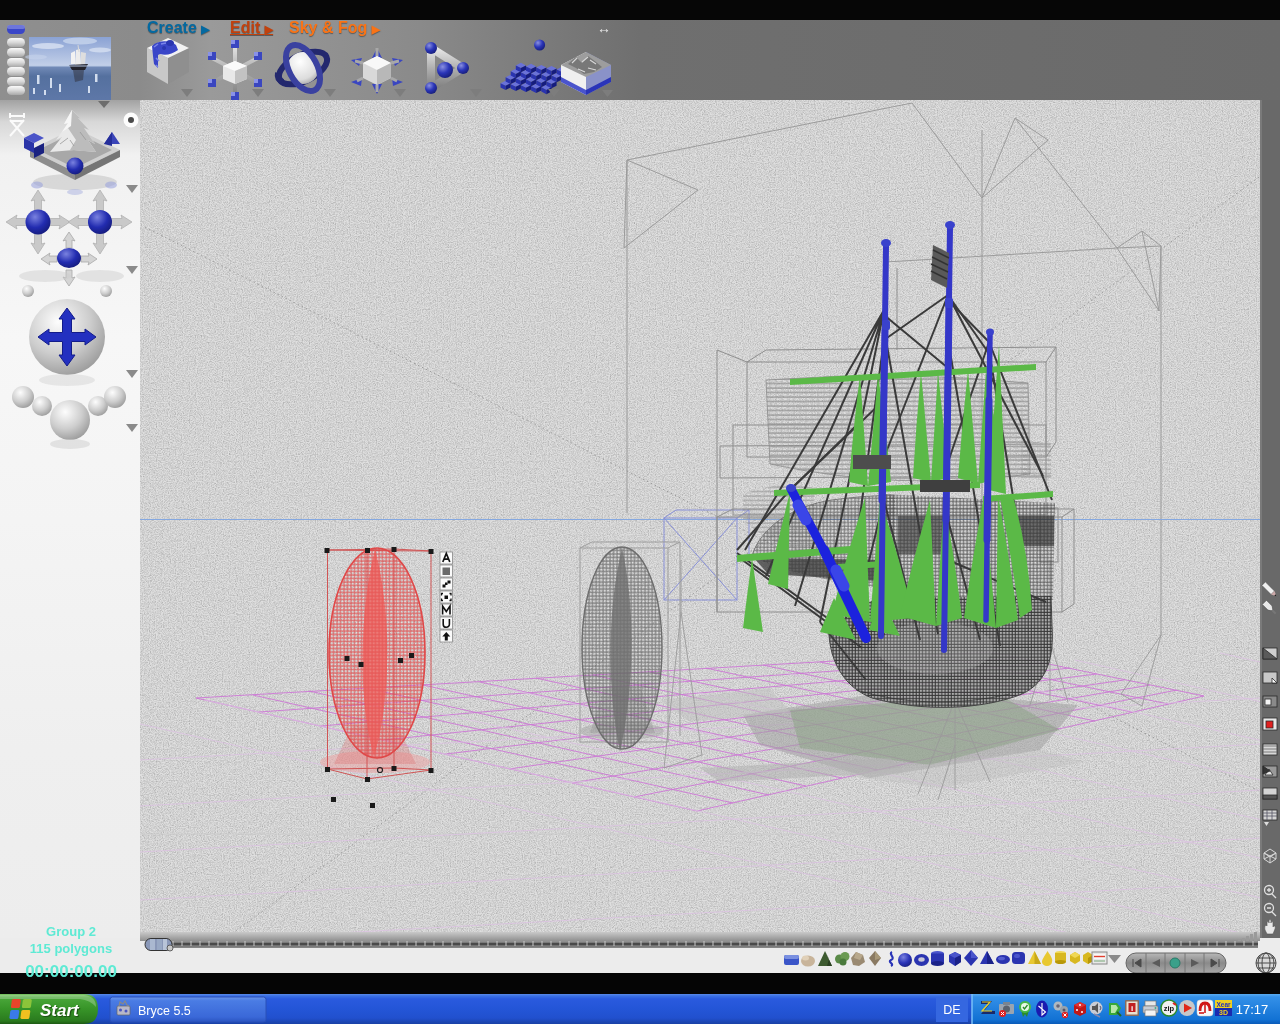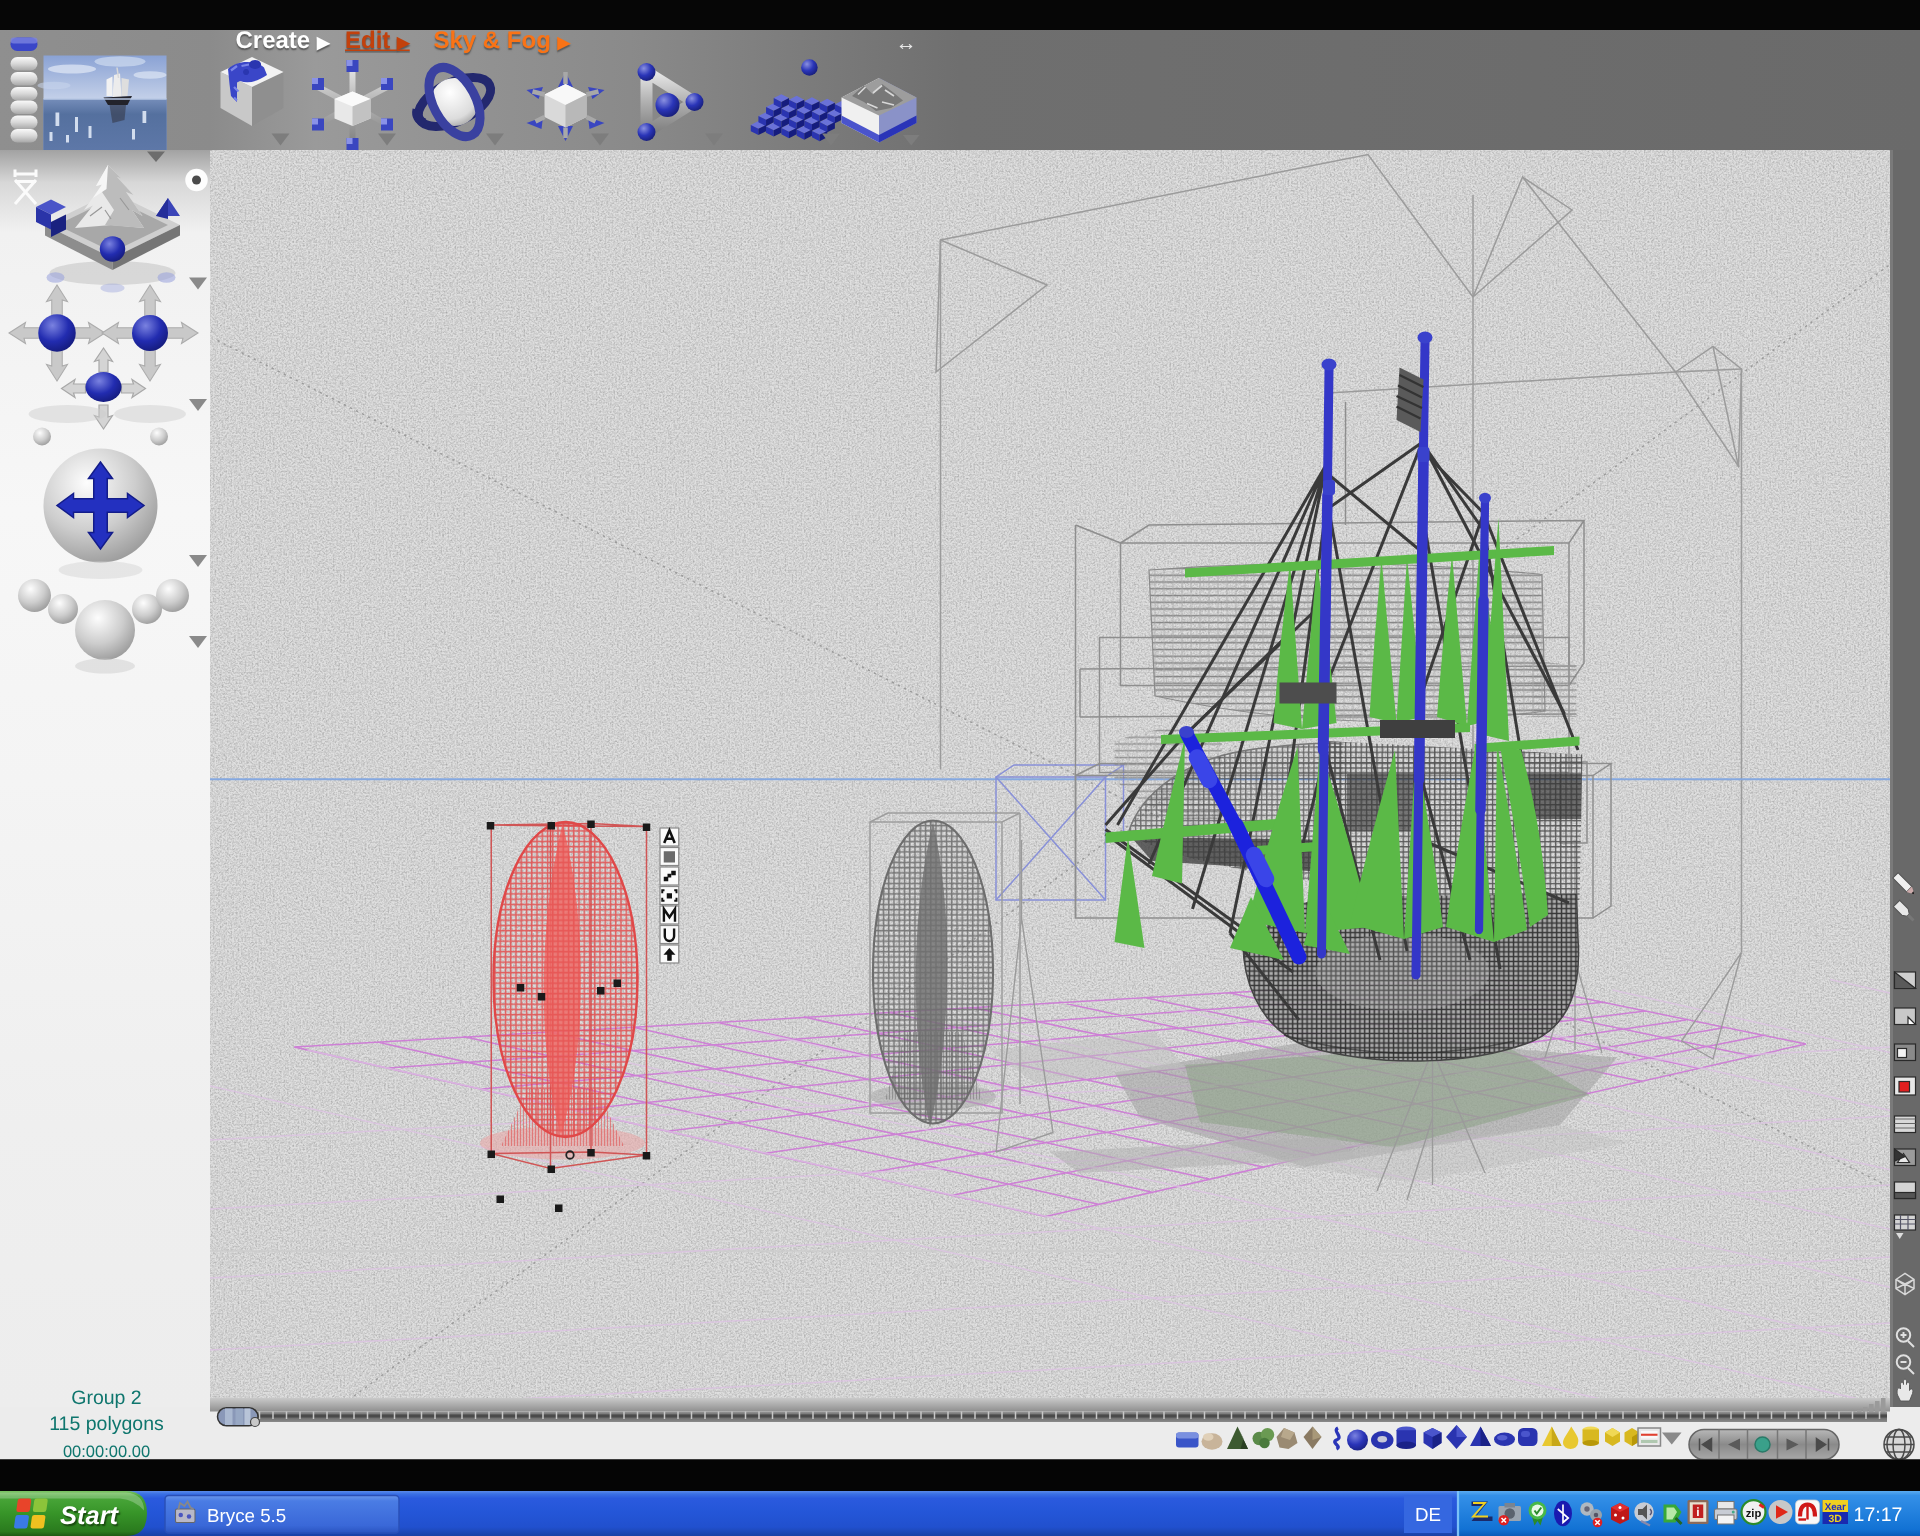--- a/index.html
+++ b/index.html
@@ -3,25 +3,25 @@
 html,body{margin:0;padding:0;width:1280px;height:1024px;overflow:hidden;background:#000;font-family:"Liberation Sans",sans-serif;}
 .abs{position:absolute;}
 #topblack{left:0;top:0;width:1280px;height:20px;background:#060606;}
 #toolbar{left:0;top:20px;width:1280px;height:80px;background:linear-gradient(90deg,#8f8f8f 0,#8b8b8b 140px,#9a9a9a 210px,#8a8a8a 420px,#6f6f6f 640px,#6a6a6a 100%);}
 #sidebar{left:0;top:100px;width:140px;height:838px;background:linear-gradient(180deg,#a2a2a2 0,#d8d8d8 22px,#f1f1f1 55px,#f7f7f7 240px,#f4f4f4 420px,#efefef 650px,#ededed 100%);}
 #botstrip{left:0;top:938px;width:1280px;height:35px;background:#ececec;}
 #blackbar{left:0;top:973px;width:1280px;height:21px;background:#050505;}
 #taskbar{left:0;top:994px;width:1280px;height:30px;background:linear-gradient(180deg,#5a8ae8 0,#3a70e4 2px,#2a5ade 5px,#2456d8 14px,#2150ce 24px,#1941a5 100%);}
 .menu{position:absolute;top:19px;font-weight:bold;font-size:16px;color:#a6a6a6;text-shadow:0 1px 1px #5a5a5a;}
 .menu .arr{font-size:11px;}
-#status{left:0;top:921px;width:142px;text-align:center;color:#0f766e;font-weight:normal;z-index:30;}
+#status{left:0;top:921px;width:142px;text-align:center;color:#5eead4;font-weight:bold;z-index:30;}
 </style></head><body>
 <div class="abs" id="topblack"></div>
 <div class="abs" id="toolbar"></div>
-<div class="abs menu" style="left:157px;color:#ffffff;">Create <span class="arr">▶</span></div>
+<div class="abs menu" style="left:147px;color:#0369a1;">Create <span class="arr">▶</span></div>
 <div class="abs menu" style="left:230px;color:#c2410c;text-decoration:underline;">Edit <span class="arr">▶</span></div>
 <div class="abs menu" style="left:289px;color:#f97316;">Sky &amp; Fog <span class="arr">▶</span></div>
 <div class="abs" style="left:597px;top:20px;color:#e8e8e8;font-size:14px;font-weight:bold;">↔</div>
 <svg class="abs" style="left:140px;top:20px;" width="500" height="80" viewBox="0 0 500 80">
 <defs>
 <radialGradient id="bsph" cx="0.35" cy="0.3" r="0.8">
 <stop offset="0" stop-color="#8a90e0"></stop>
         <stop offset="0.5" stop-color="#2a35b8"></stop>
         <stop offset="1" stop-color="#141a70"></stop>
 </radialGradient>
@@ -270,21 +270,21 @@
 <circle cx="42" cy="386" r="10" fill="url(#ssph)"></circle>
 <circle cx="70" cy="400" r="20" fill="url(#ssph)"></circle>
 <circle cx="98" cy="386" r="10" fill="url(#ssph)"></circle>
 <circle cx="115" cy="377" r="11" fill="url(#ssph)"></circle>
 <ellipse cx="70" cy="424" rx="20" ry="5" fill="#cdcdcd" opacity="0.5"></ellipse>
 <path d="M126,404 l12,0 l-6,8 z" fill="#8a8a8a"></path>
 </svg>
 <div class="abs" id="status">
 <div style="font-size:13px;margin-top:3px;">Group 2</div>
 <div style="font-size:13px;margin-top:2px;">115 polygons</div>
-<div style="font-size:11px;margin-top:6px;text-align:center;">00:00:00.00</div>
+<div style="font-size:17px;margin-top:6px;text-align:center;">00:00:00.00</div>
 </div>
 <svg class="abs" style="left:140px;top:100px;" width="1120" height="838" viewBox="140 100 1120 838">
 <defs>
 <filter id="noise" x="0" y="0" width="100%" height="100%" color-interpolation-filters="sRGB">
 <feTurbulence type="fractalNoise" baseFrequency="0.85" numOctaves="2" seed="11" stitchTiles="stitch" result="t"></feTurbulence>
 <feColorMatrix in="t" type="matrix" values="0 0 0 0 0.45  0 0 0 0 0.45  0 0 0 0 0.45  0.45 0.45 0.45 0 -0.55"></feColorMatrix>
 </filter>
 <pattern id="redgrid" width="3.5" height="3.5" patternUnits="userSpaceOnUse">
 <path d="M0,1 H3.5 M1,0 V3.5" stroke="#e24848" stroke-width="1" fill="none"></path>
 </pattern>

